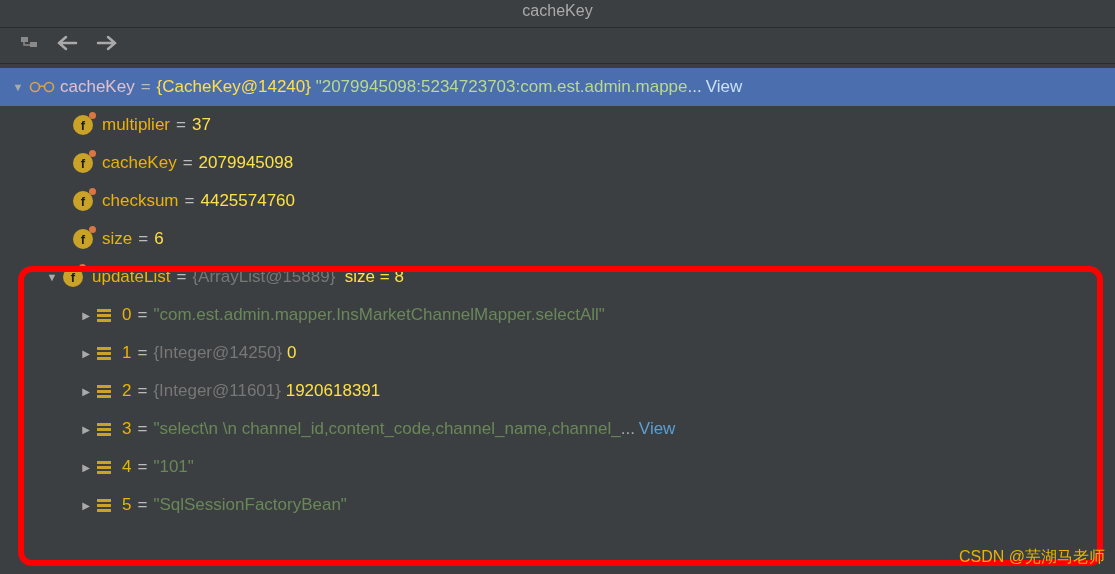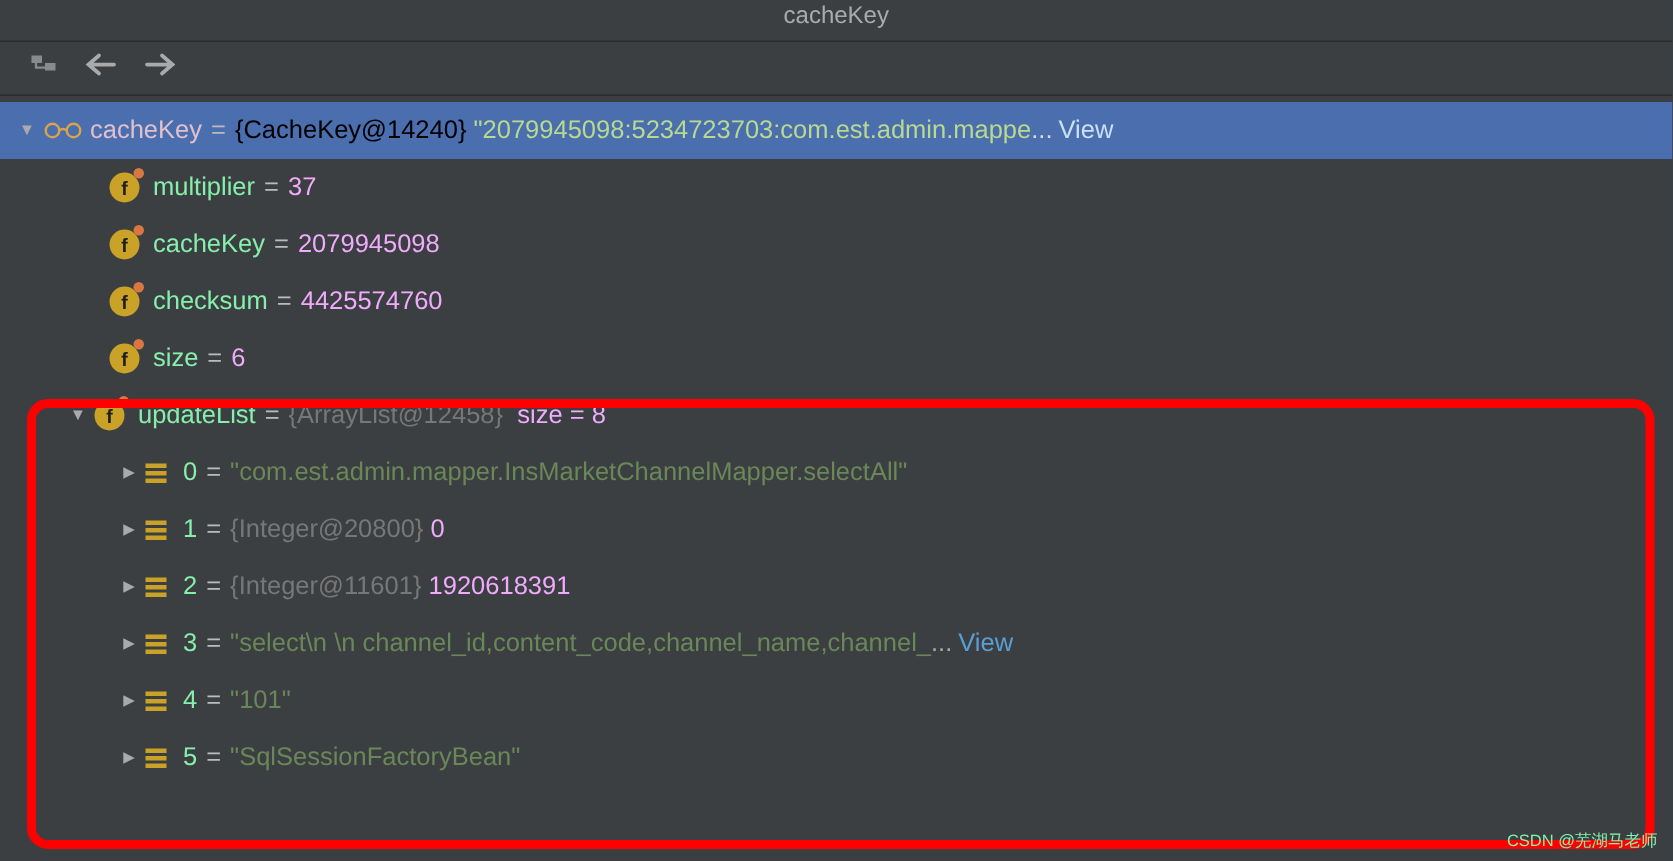--- a/index.html
+++ b/index.html
@@ -94,45 +94,45 @@
       width: 28px;
       display: inline-flex;
       justify-content: center;
       margin-right: 4px;
     }
     .list-item-icon {
       display: inline-flex;
       width: 18px;
       margin-right: 8px;
     }
-    .name { color: #86efac; }
+    .name { color: #eab308; }
     .name.sel { color: #e0c0cc; }
     .eq { color: #bbb; margin: 0 6px; }
     .obj { color: #777; }
-    .obj.sel { color: #000000; }
+    .obj.sel { color: #fde047; }
     .str { color: #6a8759; }
     .str.sel { color: #b8d98e; }
-    .num { color: #f0abfc; }
+    .num { color: #fde047; }
     .view { color: #5a9fd4; margin-left: 4px; }
     .hbox {
       position: absolute;
       left: 18px;
       top: 266px;
       width: 1085px;
       height: 300px;
       border: 6px solid #ff0000;
       border-radius: 14px;
       pointer-events: none;
     }
     .watermark {
       position: absolute;
       right: 10px;
       bottom: 6px;
-      color: #86efac;
-      font-size: 11px;
+      color: #eab308;
+      font-size: 16px;
     }
     .dots { color: #aaa; }
   </style>
 </head>
 <body>
 
 <div class="header">
   <span>cacheKey</span>
 </div>
 
@@ -212,21 +212,21 @@
     <span class="num">6</span>
   </div>
 
   <div class="row" style="padding-left:42px">
     <span class="arrow down"></span>
     <span class="icon">
         <span class="f-badge lock">f</span>
       </span>
     <span class="name">updateList</span>
     <span class="eq"> = </span>
-    <span class="obj">{ArrayList@12458}</span>
+    <span class="obj">{ArrayList@15889}</span>
     <span>&nbsp;&nbsp;</span>
     <span class="num">size = 8</span>
   </div>
 
   <div class="row" style="padding-left:76px">
     <span class="arrow right"></span>
     <span class="list-item-icon">
       <svg width="16" height="16" viewBox="0 0 16 16">
           <rect x="1" y="2" width="14" height="3" fill="#c9a227"></rect>
           <rect x="1" y="7" width="14" height="3" fill="#c9a227"></rect>
@@ -242,21 +242,21 @@
     <span class="arrow right"></span>
     <span class="list-item-icon">
       <svg width="16" height="16" viewBox="0 0 16 16">
           <rect x="1" y="2" width="14" height="3" fill="#c9a227"></rect>
           <rect x="1" y="7" width="14" height="3" fill="#c9a227"></rect>
           <rect x="1" y="12" width="14" height="3" fill="#c9a227"></rect>
         </svg>
     </span>
     <span class="name">1</span>
     <span class="eq"> = </span>
-    <span class="obj">{Integer@20800}</span>
+    <span class="obj">{Integer@14250}</span>
     <span>&nbsp;</span>
     <span class="num">0</span>
   </div>
 
   <div class="row" style="padding-left:76px">
     <span class="arrow right"></span>
     <span class="list-item-icon">
       <svg width="16" height="16" viewBox="0 0 16 16">
           <rect x="1" y="2" width="14" height="3" fill="#c9a227"></rect>
           <rect x="1" y="7" width="14" height="3" fill="#c9a227"></rect>

